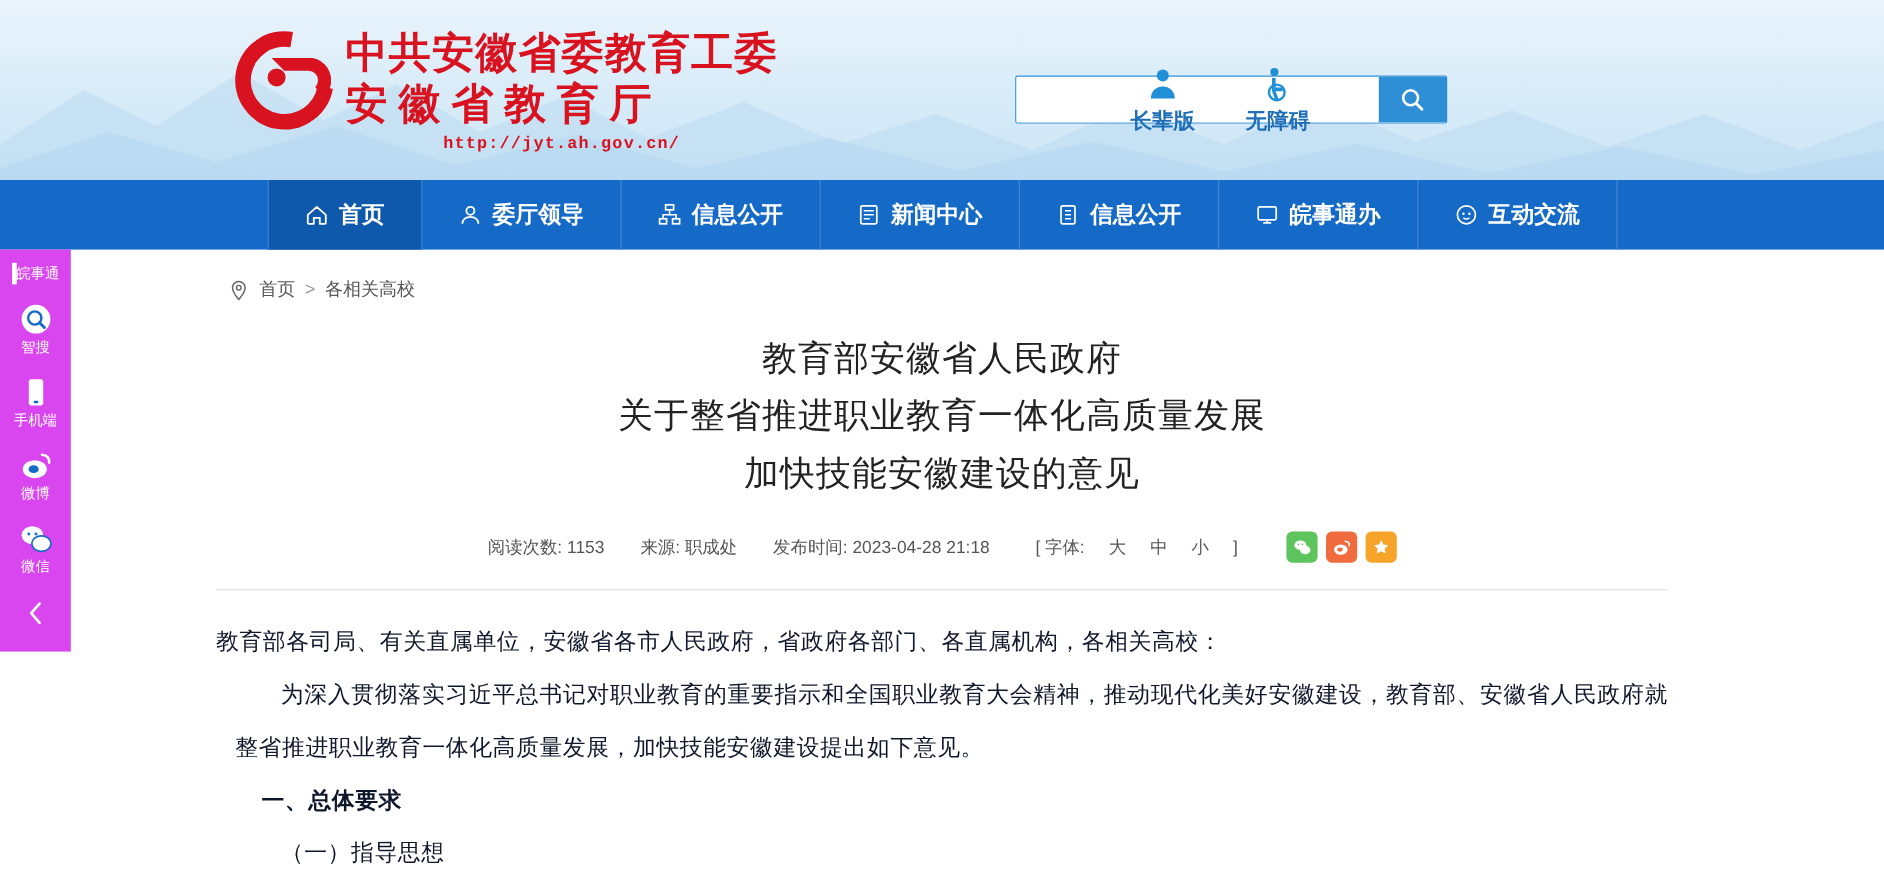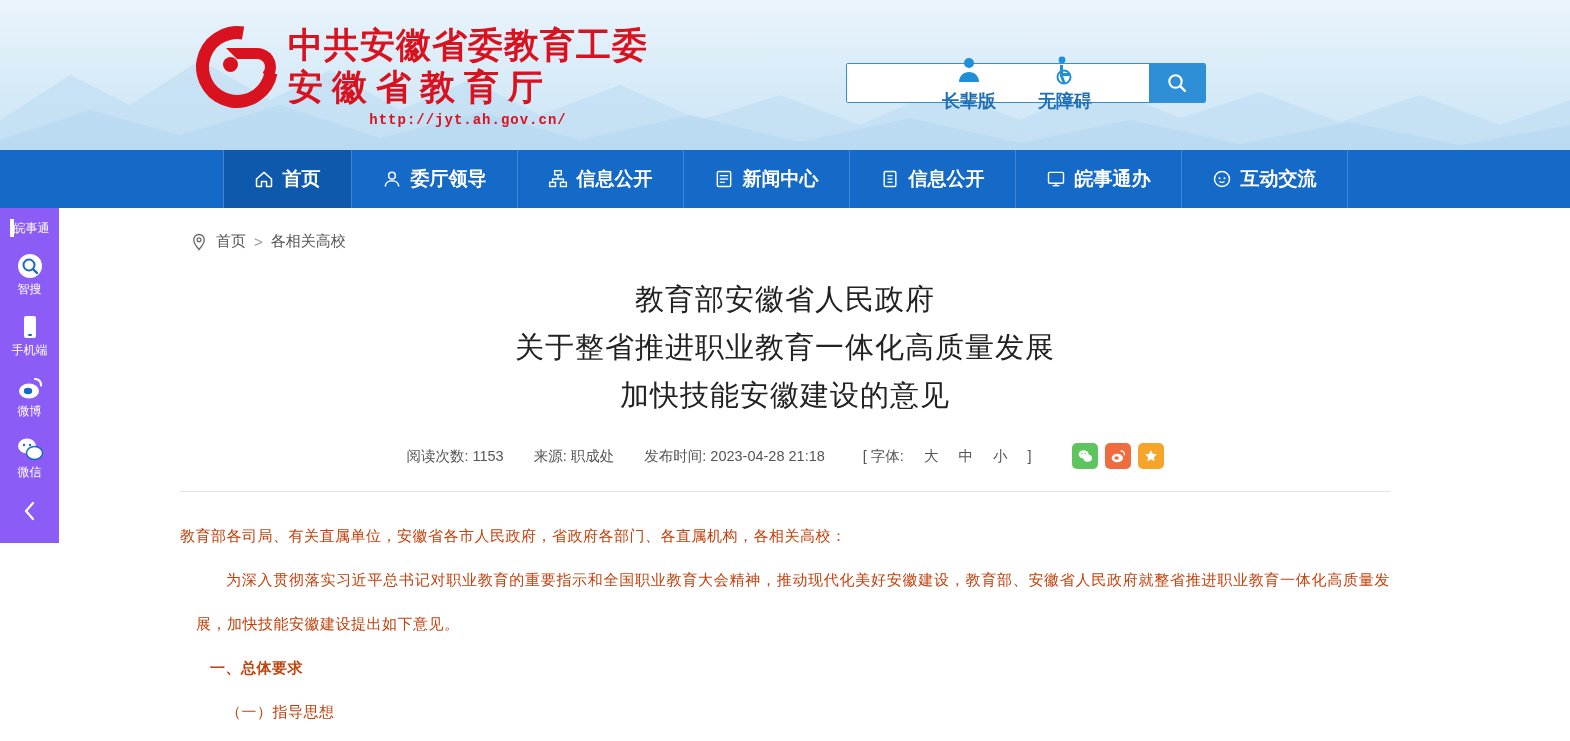--- a/index.html
+++ b/index.html
@@ -160,21 +160,21 @@
   }
   .nav-item:first-child { border-left: 1px solid #3e86d6; }
   .nav-item.active { background: #0f59ad; }
   .nav-item svg { display: block; }
 
   
   .rail {
     position: absolute;
     left: 0; top: 208px;
     width: 59px;
-    background: #8b5cf6;
+    background: #d946ef;
     padding: 6px 0 0 0;
     z-index: 20;
   }
   .rail-item {
     color: #fff;
     text-align: center;
     font-size: 12px;
     padding: 7px 0 9px;
     cursor: pointer;
     line-height: 15px;
@@ -255,22 +255,22 @@
   .share.weibo { background: #f06c3e; }
   .share.fav { background: #f7a42b; }
 
   .divider {
     border-top: 1px solid #e2e2e2;
     margin: 22px 0 0;
   }
 
   .body-text {
     font-family: "Liberation Serif", serif;
-    font-size: 15px;
-    color: #c2410c;
+    font-size: 19px;
+    color: #0f172a;
     line-height: 44px;
     padding-top: 22px;
     letter-spacing: .5px;
   }
   .body-text p { margin: 0 0 0; }
   .body-text p.indent { text-indent: 2em; text-align: justify; margin-left: 16px; }
   .body-text p.heading { font-weight: bold; text-indent: 2em; }
 </style>
 </head>
 <body>

